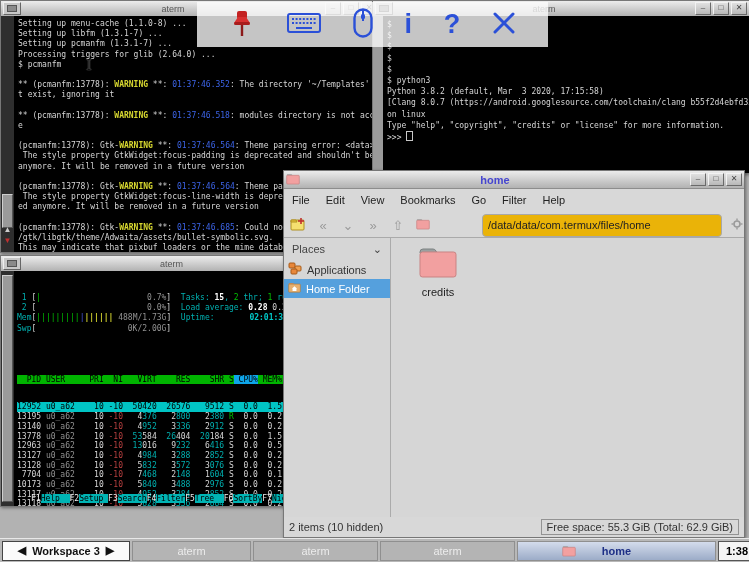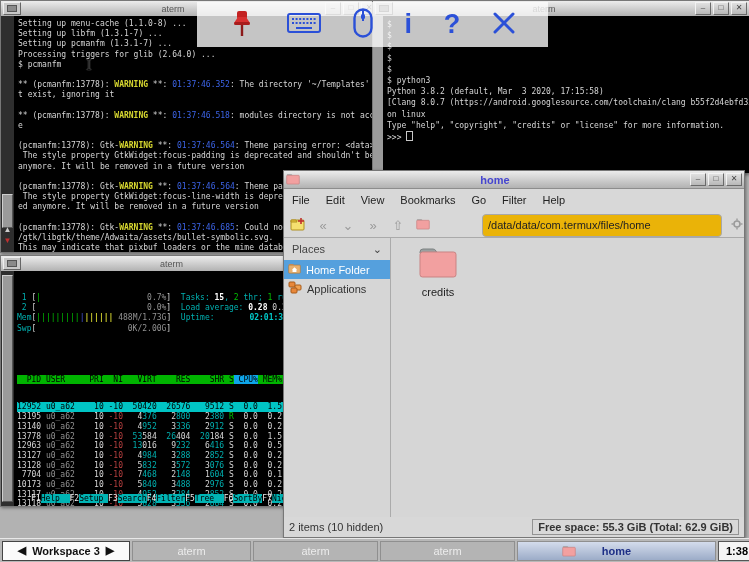--- a/index.html
+++ b/index.html
@@ -50,21 +50,21 @@
   .fmbody{position:absolute;left:0;right:0;top:66px;bottom:20px;border-top:1px solid #aaa;display:flex;background:#d6d6d6;}
   .places{width:106px;flex:none;font-size:11px;color:#333;border-right:1px solid #ababab;}
   .placeshdr{display:flex;justify-content:space-between;padding:5px 8px 4px 8px;color:#444;}
   .pitem{display:flex;align-items:center;gap:5px;padding:2px 4px;height:15px;}
   .pitem.sel{background:#55a0dd;color:#fff;}
   .filegrid{flex:1;display:flex;align-items:flex-start;padding:8px 0 0 14px;gap:12px;}
   .fcell{width:66px;text-align:center;}
   .flabel{font-size:11px;color:#222;margin-top:3px;}
   .fmstatus{position:absolute;left:0;right:0;bottom:0;height:20px;display:flex;align-items:center;
             justify-content:space-between;font-size:11px;color:#333;padding:0 5px;}
-  .freebox{border:1px solid #939393;background:#d8d8d8;padding:1px 5px;font-weight:bold;}
+  .freebox{border:1px solid #939393;background:#d8d8d8;padding:1px 5px;}
   
   .ovl{position:absolute;left:197px;top:2px;width:351px;height:45px;background:rgba(252,252,252,.78);
        display:flex;align-items:center;justify-content:space-evenly;z-index:50;}
   .ovl .txtico{color:#2b50d8;font-size:27px;font-weight:bold;line-height:1;}
   
   .taskbar{position:absolute;left:0;top:538px;width:749px;height:24px;background:#b8b8b8;
            border-top:1px solid #e8e8e8;display:flex;align-items:center;gap:2px;padding:0 2px;box-sizing:border-box;z-index:60;}
   .pager{width:126px;height:18px;background:#fbfbfb;border:1px solid #444;font-size:11px;font-weight:bold;color:#111;
          display:flex;align-items:center;justify-content:center;gap:6px;flex:none;}
   .tbtn{height:18px;border:1px solid #8f8f8f;background:#b4b4b4;color:#ececec;font-size:11px;
@@ -196,36 +196,36 @@
           </g>
         </svg></span>
   </div>
   <div class="fmbody">
     <div class="places">
       <div class="placeshdr">
         <span>Places</span>
         <span>⌄</span>
       </div>
       <div>
+          <div class="pitem">
+            <span><svg width="14" height="13" viewBox="0 0 14 13">
+                <rect x="1" y="1" width="6" height="5" rx="1" fill="#e8873a" stroke="#a85a18"></rect>
+                <rect x="7" y="4" width="6" height="5" rx="1" fill="#f0a050" stroke="#a85a18"></rect>
+                <rect x="3" y="7" width="6" height="5" rx="1" fill="#e8873a" stroke="#a85a18"></rect>
+              </svg></span>
+            <span>Applications</span>
+          </div>
           <div class="pitem sel">
             <span><svg width="13" height="11" viewBox="0 0 40 33">
                 <path d="M2 6 Q2 3 5 3 L15 3 Q17 3 18 5 L19 7 L2 7 Z" fill="#c89060"></path>
                 <rect x="2" y="6" width="36" height="25" rx="2.5" fill="#e8b070" stroke="#a87840" stroke-width="2"></rect>
                 <path d="M12 20 L20 13 L28 20 L26 20 L26 27 L14 27 L14 20 Z" fill="#fff"></path>
               </svg></span>
             <span>Home Folder</span>
           </div>
-          <div class="pitem">
-            <span><svg width="14" height="13" viewBox="0 0 14 13">
-                <rect x="1" y="1" width="6" height="5" rx="1" fill="#e8873a" stroke="#a85a18"></rect>
-                <rect x="7" y="4" width="6" height="5" rx="1" fill="#f0a050" stroke="#a85a18"></rect>
-                <rect x="3" y="7" width="6" height="5" rx="1" fill="#e8873a" stroke="#a85a18"></rect>
-              </svg></span>
-            <span>Applications</span>
-          </div>
         </div>
     </div>
     <div class="filegrid">
         <div class="fcell">
           <div><svg width="40" height="33" viewBox="0 0 40 33">
               <path d="M2 6 Q2 3 5 3 L15 3 Q17 3 18 5 L19 7 L2 7 Z" fill="#9aa0a0" stroke="#7c8282" stroke-width="1"></path>
               <rect x="2" y="6" width="36" height="25" rx="2.5" fill="#f2a0a0" stroke="#c98383" stroke-width="1"></rect>
             </svg></div>
           <div class="flabel">credits</div>
         </div>

